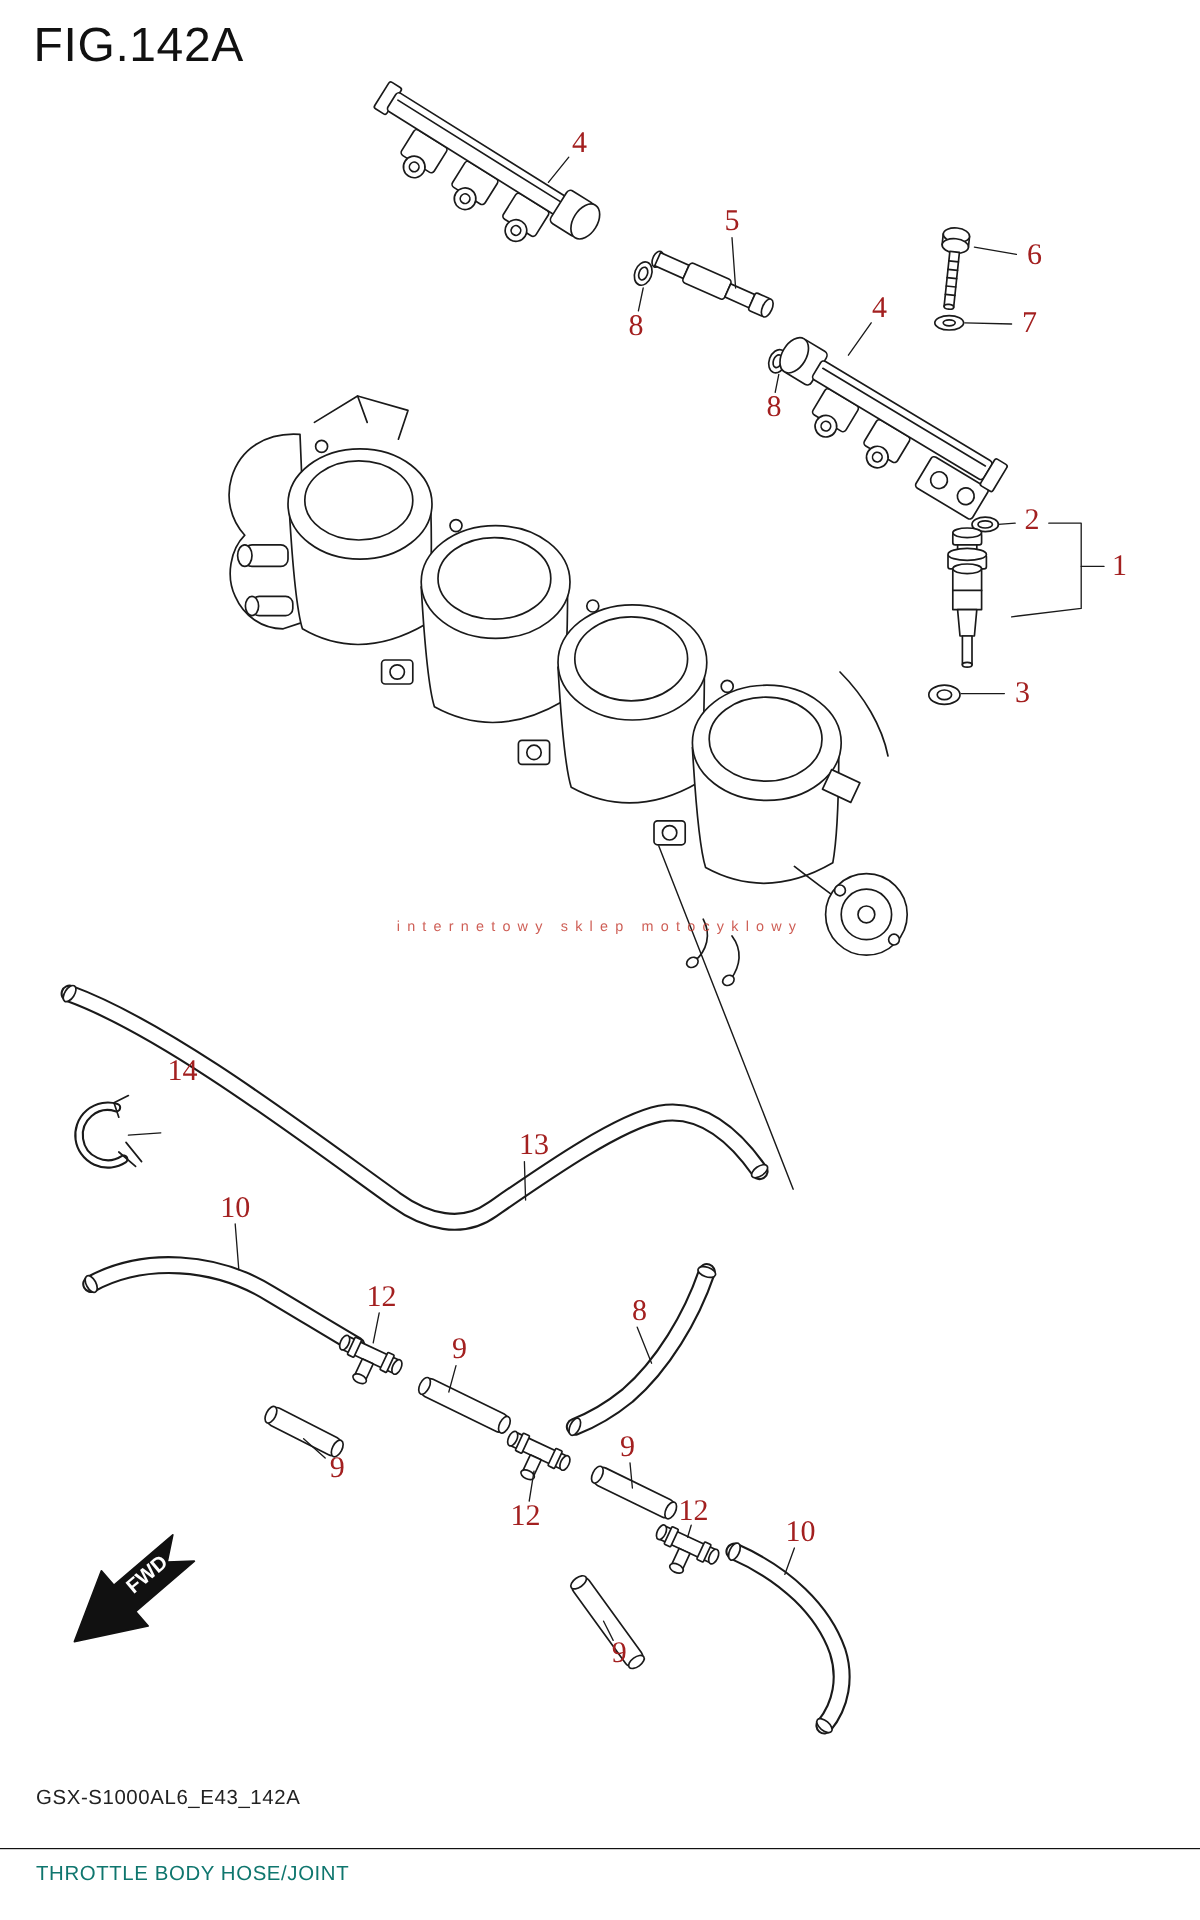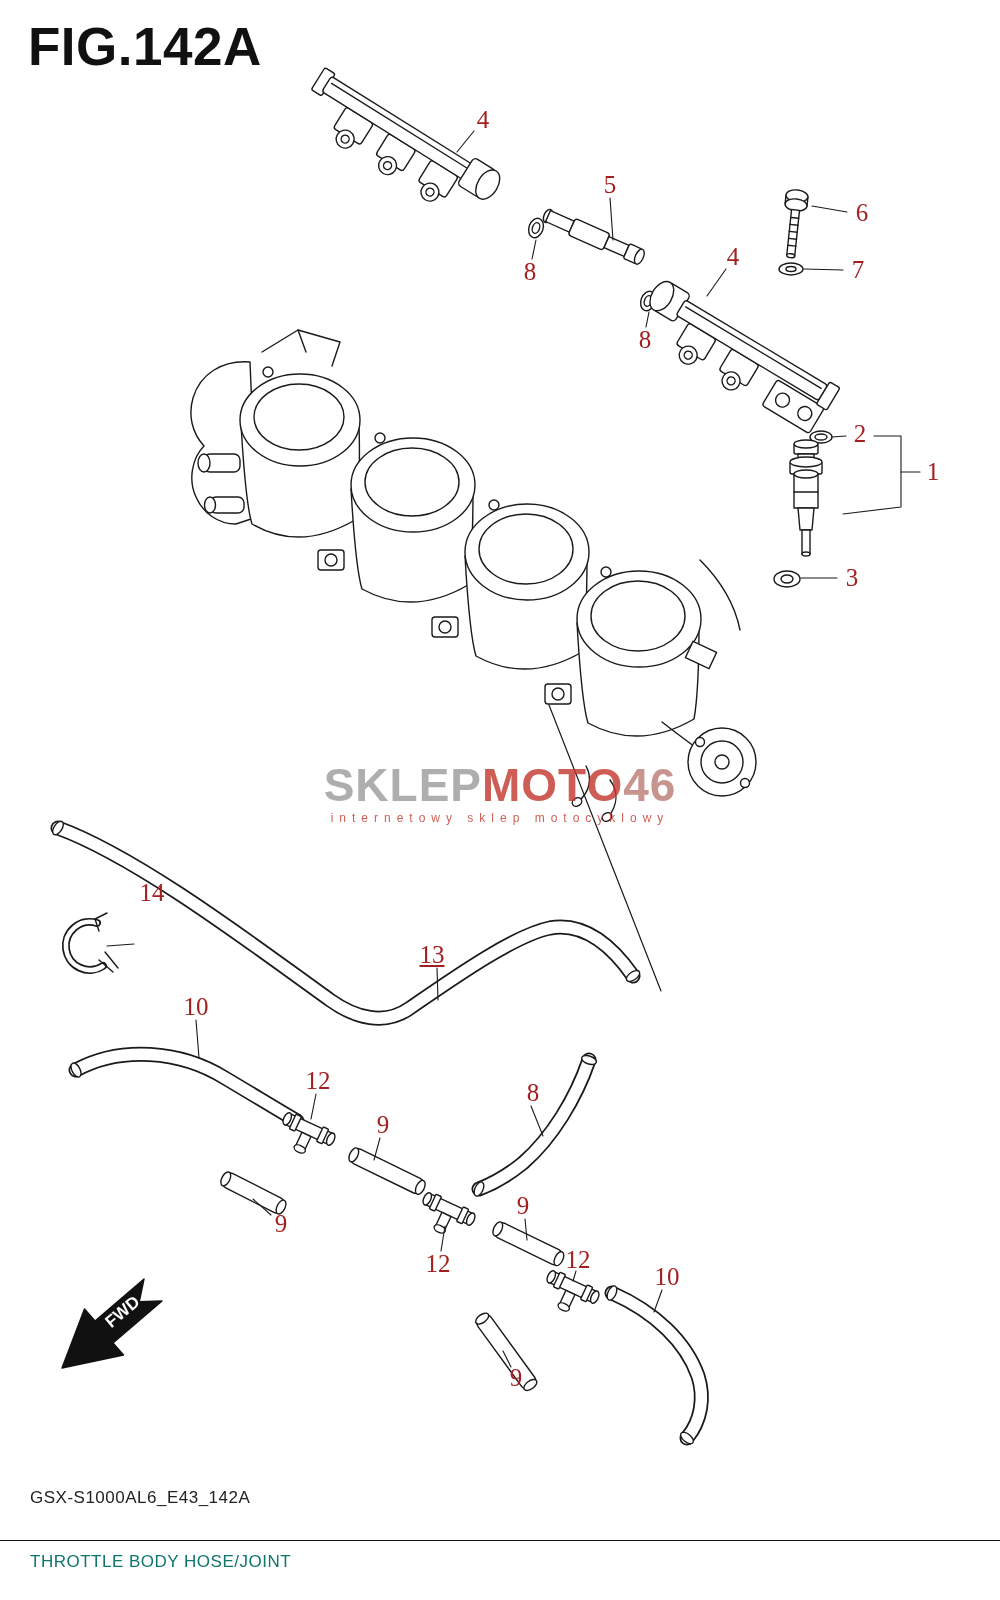--- a/index.html
+++ b/index.html
@@ -1,18 +1,18 @@
 <!DOCTYPE html>
 <html style="--callout: #a32020; --line: #1a1a1a; --watermark_red: #c2362b; --watermark_gray: #9a9a9a;"><head>
 <meta charset="utf-8">
 <style>
   *{margin:0;padding:0;box-sizing:border-box}
   html,body{width:1000px;height:1600px}
   body{position:relative;background:#fff;font-family:"Liberation Sans",sans-serif;overflow:hidden}
-  .title{position:absolute;left:28px;top:16px;font-size:53px;font-weight:700;color:#111;letter-spacing:.5px;z-index:6}
+  .title{position:absolute;left:28px;top:16px;font-size:40px;font-weight:400;color:#111;letter-spacing:.5px;z-index:6}
   svg.diagram{position:absolute;left:0;top:0;z-index:1}
   .watermark{position:absolute;left:50%;top:762px;transform:translateX(-50%);text-align:center;z-index:3;opacity:.8;white-space:nowrap}
   .wm-big{font-size:46px;font-weight:700;letter-spacing:1px;line-height:1}
   .wm-sklep{color:var(--watermark_gray,#9a9a9a)}
   .wm-moto{color:var(--watermark_red,#c2362b)}
   .wm-num{color:#bb7a72}
   .wm-sub{font-size:12px;letter-spacing:6px;color:var(--watermark_red,#c2362b);margin-top:3px}
   #callout-layer{position:absolute;inset:0;z-index:5;pointer-events:none}
   .callout{position:absolute;transform:translate(-50%,-50%);font-family:"Liberation Serif",serif;font-size:25px;color:var(--callout,#a32020)}
   .footer-code{position:absolute;left:30px;top:1488px;font-size:17px;color:#222;z-index:6;letter-spacing:.5px}
@@ -276,39 +276,36 @@
         <line x1="441" y1="1251" x2="445" y2="1226"></line>
         <line x1="525" y1="1219" x2="527" y2="1240"></line>
         <line x1="576" y1="1271" x2="573" y2="1281"></line>
         <line x1="662" y1="1290" x2="654" y2="1312"></line>
         <line x1="511" y1="1367" x2="503" y2="1351"></line>
       </g>
   </g>
 </svg>
 
 <div class="watermark">
-  <div class="wm-big">
-    <span class="wm-sklep">SKLEP</span><span class="wm-moto">MOTO</span><span class="wm-num">46</span>
-  </div>
   <div class="wm-sub">internetowy sklep motocyklowy</div>
 </div>
 
 <div id="callout-layer">
     <div class="callout" style="left: 483px; top: 120px;">4</div>
     <div class="callout" style="left: 610px; top: 185px;">5</div>
     <div class="callout" style="left: 530px; top: 272px;">8</div>
     <div class="callout" style="left: 862px; top: 213px;">6</div>
     <div class="callout" style="left: 858px; top: 270px;">7</div>
     <div class="callout" style="left: 733px; top: 257px;">4</div>
     <div class="callout" style="left: 645px; top: 340px;">8</div>
     <div class="callout" style="left: 860px; top: 434px;">2</div>
     <div class="callout" style="left: 933px; top: 472px;">1</div>
     <div class="callout" style="left: 852px; top: 578px;">3</div>
     <div class="callout" style="left: 152px; top: 893px;">14</div>
-    <div class="callout" style="left: 432px; top: 955px; text-decoration: underline;">13</div>
+    <div class="callout" style="left: 445px; top: 955px;">13</div>
     <div class="callout" style="left: 196px; top: 1007px;">10</div>
     <div class="callout" style="left: 318px; top: 1081px;">12</div>
     <div class="callout" style="left: 383px; top: 1125px;">9</div>
     <div class="callout" style="left: 533px; top: 1093px;">8</div>
     <div class="callout" style="left: 281px; top: 1224px;">9</div>
     <div class="callout" style="left: 438px; top: 1264px;">12</div>
     <div class="callout" style="left: 523px; top: 1206px;">9</div>
     <div class="callout" style="left: 578px; top: 1260px;">12</div>
     <div class="callout" style="left: 667px; top: 1277px;">10</div>
     <div class="callout" style="left: 516px; top: 1378px;">9</div>

